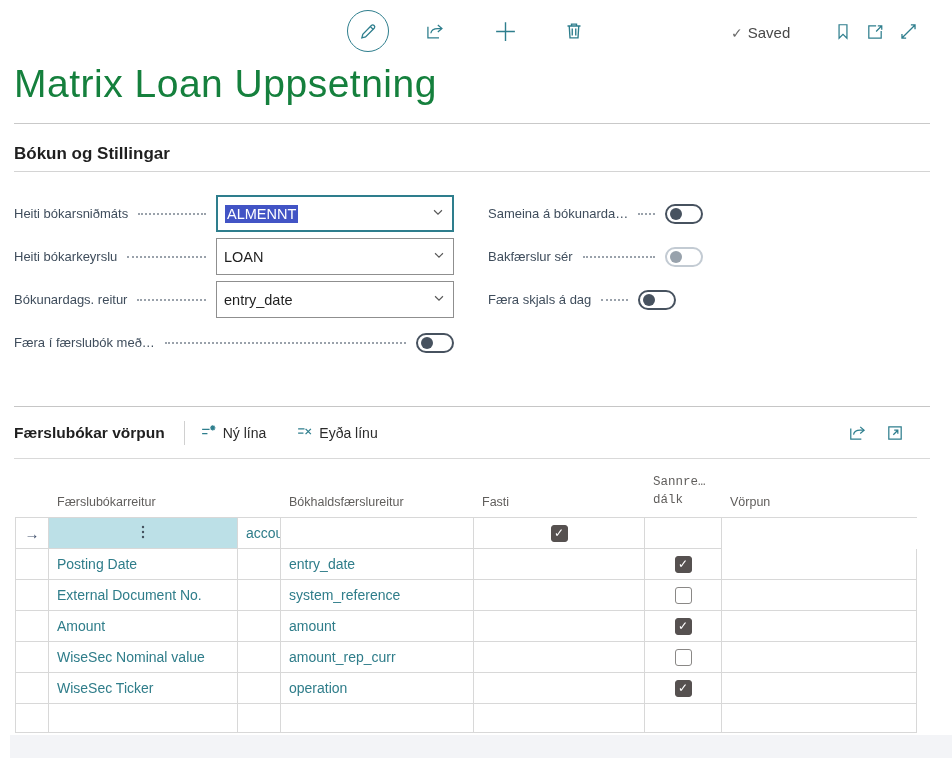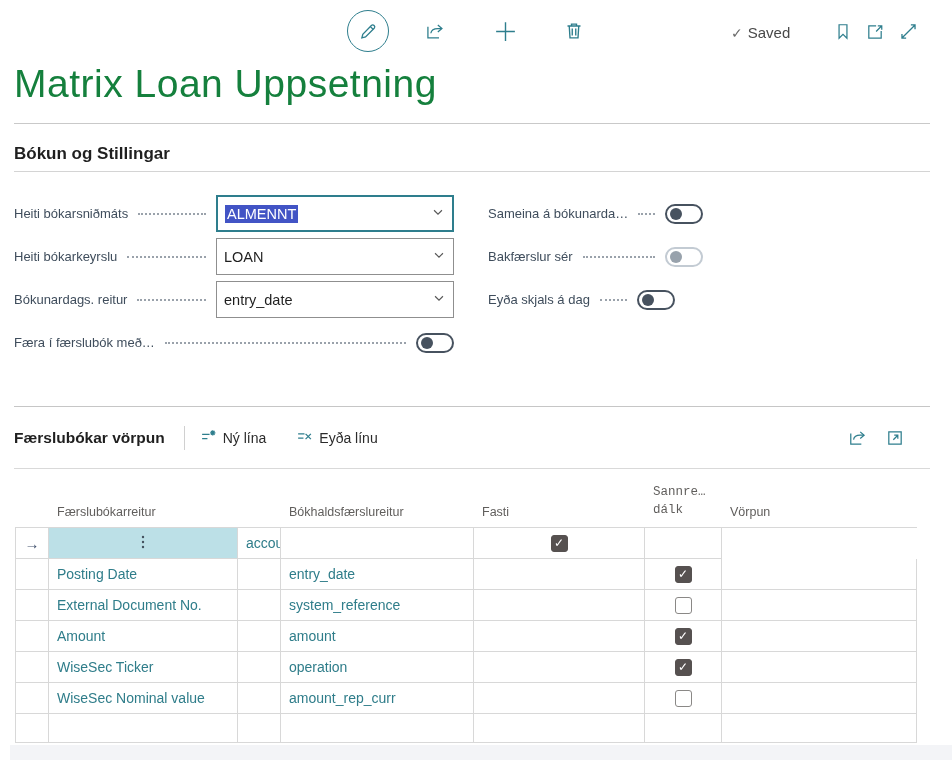--- a/index.html
+++ b/index.html
@@ -37,21 +37,21 @@
   .chevron { position:absolute; right:7px; top:50%; transform:translateY(-50%); color:#575757; }
   .toggle { width:38px; height:20px; border:2px solid #47525f; border-radius:11px;
     background:#fff; position:relative; flex:0 0 38px; cursor:pointer; }
   .toggle .knob { position:absolute; left:3px; top:2px; width:12px; height:12px;
     border-radius:50%; background:#47525f; }
   .toggle.disabled { border-color:#c3cbd3; cursor:default; }
   .toggle.disabled .knob { background:#98a2ac; }
 
   
   .sub-toolbar { margin:48px 22px 0 14px; border-top:1px solid #c6c6c6; border-bottom:1px solid #d9d9d9;
-    height:63px; display:flex; align-items:center; }
+    height:53px; display:flex; align-items:center; }
   .sub-title { font-size:15.5px; font-weight:bold; color:#1f1f1f; white-space:nowrap; }
   .vsep { width:1px; height:24px; background:#d0d0d0; margin:0 15px 0 19px; }
   .act-btn { display:flex; align-items:center; gap:6px; background:none; border:none;
     font-size:14px; color:#2b2b2b; cursor:pointer; margin-right:30px; font-family:inherit; }
   .act-btn svg { color:#2e7e8d; }
   .sub-right { margin-left:auto; display:flex; gap:18px; padding-right:26px; }
 
   
   .tbl { margin:0 0 0 15px; width:902px; font-size:14px; }
   .thead { display:grid; grid-template-columns:34px 189px 43px 193px 171px 77px 195px;
@@ -179,21 +179,21 @@
     <div class="combobox">
       <span class="cbvalue">entry_date</span>
       <span class="chevron"><svg width="14" height="14" viewBox="0 0 16 16" fill="none" stroke="currentColor" stroke-width="1.3">
             <path d="M3.5 6l4.5 4.5L12.5 6"></path>
           </svg></span>
     </div>
   </div>
 
 
   <div class="fcell">
-    <span class="flabel">Eyða skjals á dag</span>
+    <span class="flabel">Færa skjals á dag</span>
     <span class="dots" style="max-width:48px;"></span>
     <div class="toggle">
         <span class="knob"></span>
       </div>
     <span style="flex:1 1 auto;"></span>
   </div>
 
   <div class="fcell">
     <span class="flabel">Færa í færslubók með…</span>
     <span class="dots"></span>
@@ -322,49 +322,49 @@
       <div class="cell"></div>
       <div class="cell ck">
           <span class="checkbox checked"></span>
         </div>
       <div class="cell"></div>
     </div>
 
     <div class="trow">
       <div class="cell first"></div>
       <div class="cell">
+          <span class="field-txt">WiseSec Nominal value</span>
+        </div>
+      <div class="cell menu"></div>
+      <div class="cell">
+          <span class="field-txt">amount_rep_curr</span>
+        </div>
+      <div class="cell"></div>
+      <div class="cell ck">
+          <span class="checkbox"></span>
+        </div>
+      <div class="cell"></div>
+    </div>
+
+    <div class="trow">
+      <div class="cell first"></div>
+      <div class="cell">
           <span class="field-txt">WiseSec Ticker</span>
         </div>
       <div class="cell menu"></div>
       <div class="cell">
           <span class="field-txt">operation</span>
         </div>
       <div class="cell"></div>
       <div class="cell ck">
           <span class="checkbox checked"></span>
         </div>
       <div class="cell"></div>
     </div>
 
-    <div class="trow">
-      <div class="cell first"></div>
-      <div class="cell">
-          <span class="field-txt">WiseSec Nominal value</span>
-        </div>
-      <div class="cell menu"></div>
-      <div class="cell">
-          <span class="field-txt">amount_rep_curr</span>
-        </div>
-      <div class="cell"></div>
-      <div class="cell ck">
-          <span class="checkbox"></span>
-        </div>
-      <div class="cell"></div>
-    </div>
-
     <div class="trow empty-row">
       <div class="cell first"></div>
       <div class="cell"></div>
       <div class="cell menu"></div>
       <div class="cell"></div>
       <div class="cell"></div>
       <div class="cell ck"></div>
       <div class="cell"></div>
     </div>
   </div>

